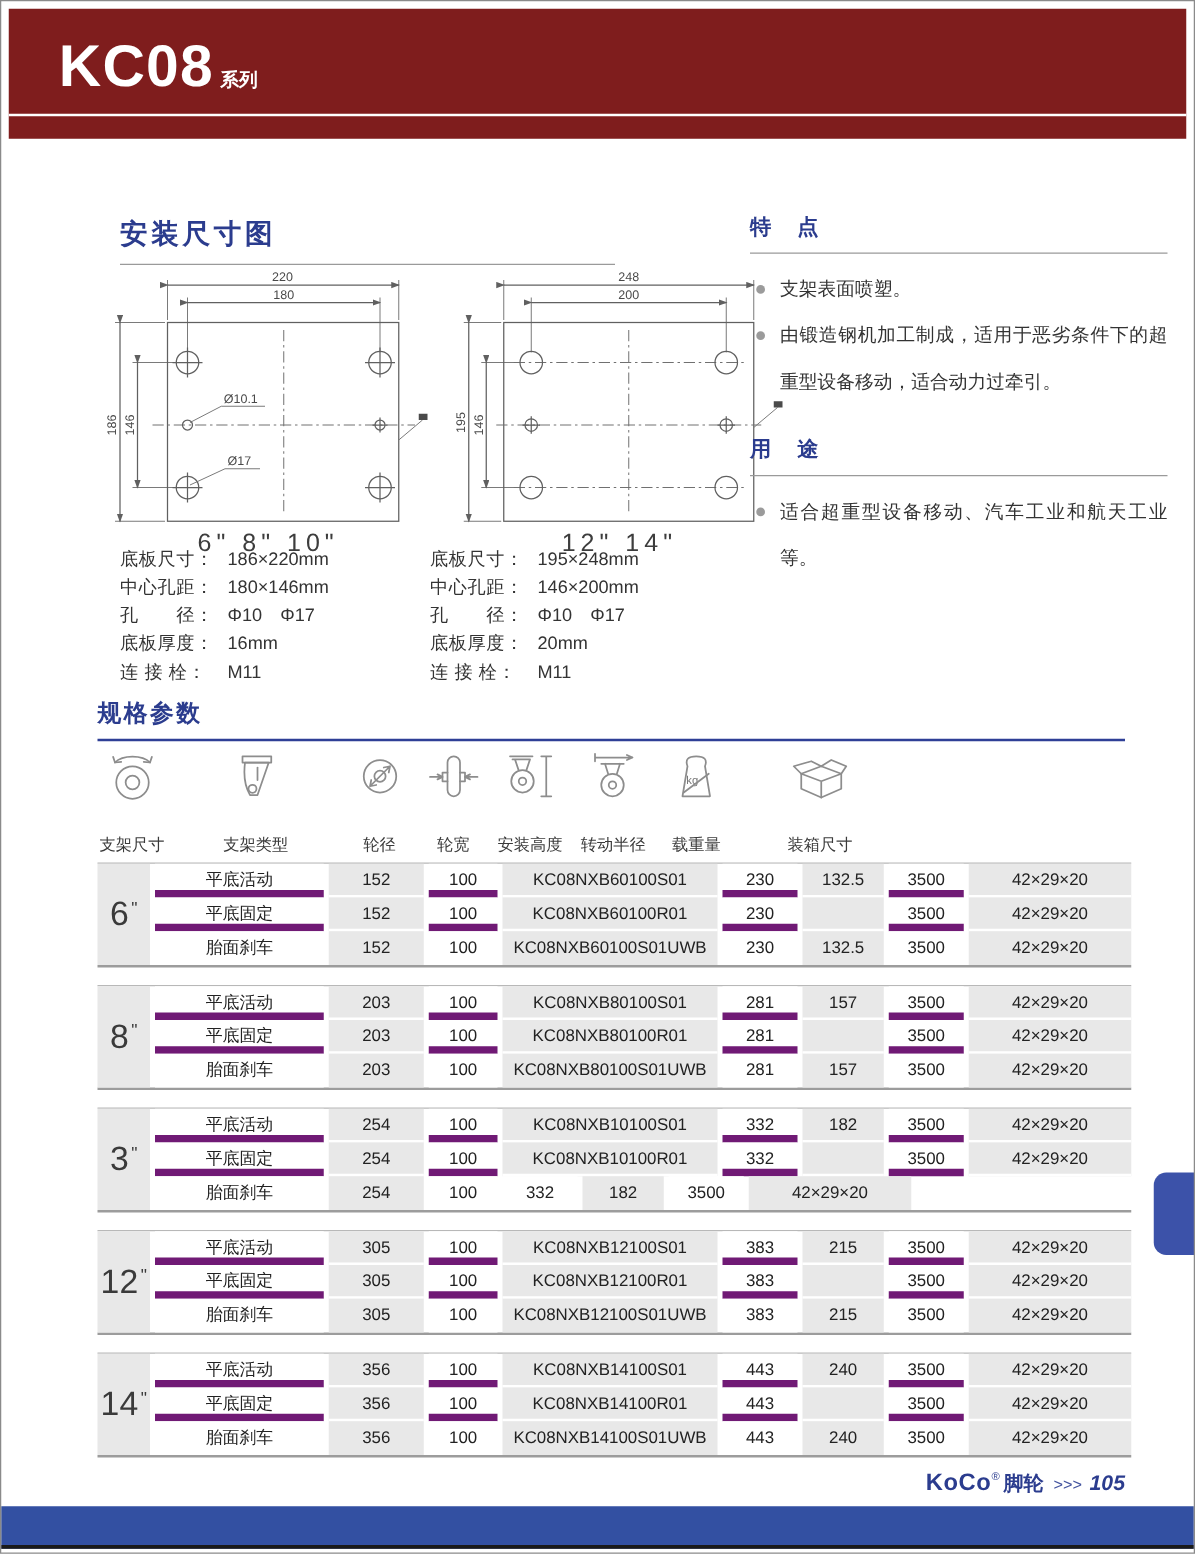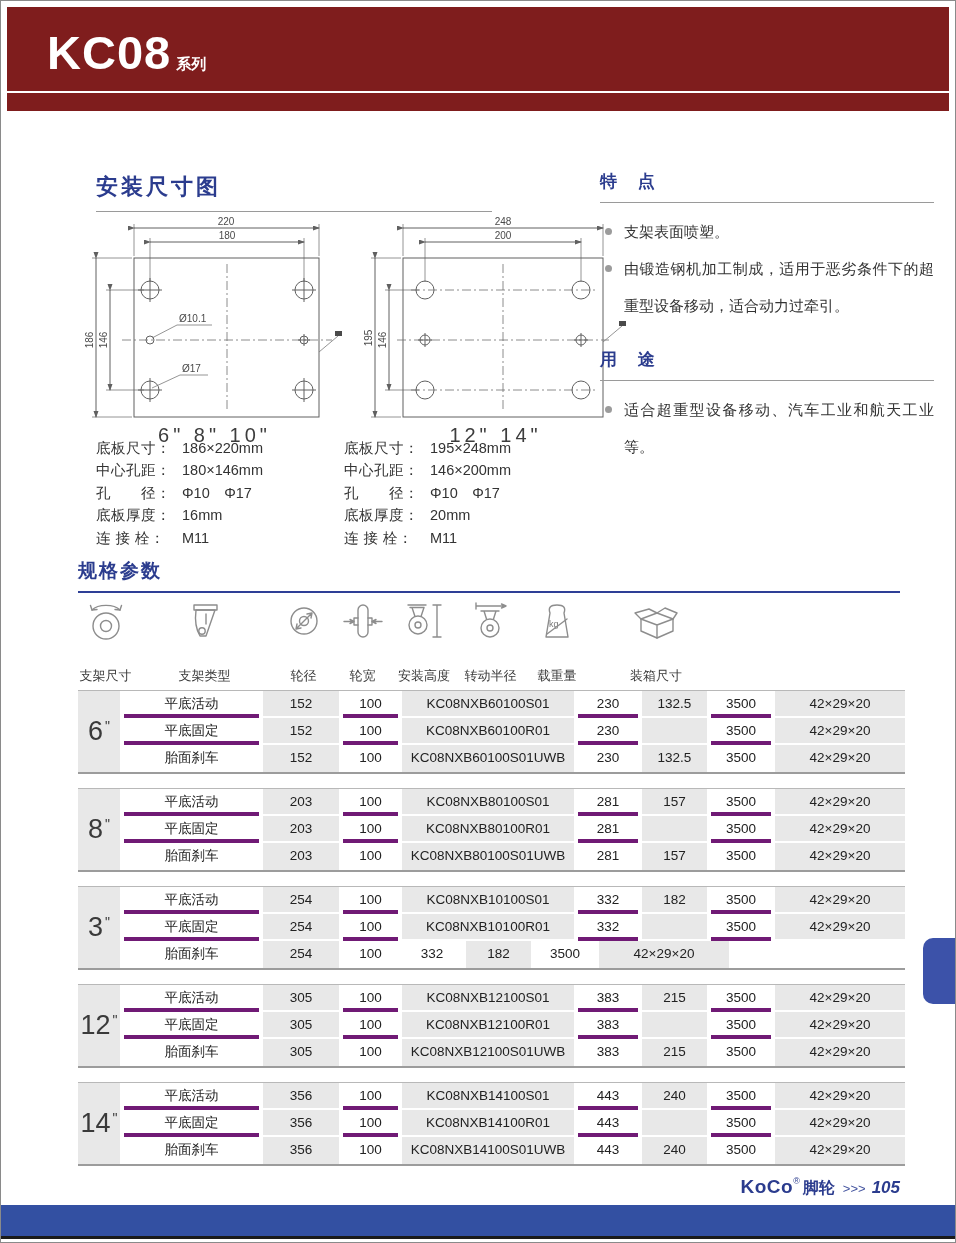--- a/index.html
+++ b/index.html
@@ -55,21 +55,21 @@
   .icon{stroke:#8d8d8d;stroke-width:1.4;fill:none;stroke-linecap:round;stroke-linejoin:round;}
 
   .tgroup{display:flex;border-top:1px solid #b8b8b8;border-bottom:2px solid #9c9c9c;margin-bottom:14px;}
   .size-cell{width:55px;background:#e8e8e8;display:flex;align-items:center;justify-content:center;font-size:27px;color:#3a3a3a;}
   .inch{font-size:14px;margin:-12px 0 0 2px;}
   .rows{flex:1;}
   .trow{display:flex;}
   .cell{height:27px;line-height:26px;box-sizing:border-box;margin-left:4px;font-size:13.5px;color:#222;text-align:center;overflow:hidden;white-space:nowrap;}
   .cell.w{background:#fff;}
   .cell.g{background:#e8e8e8;}
-  .trow:not(:last-child) .cell.w{border-bottom:4px solid #701a75;}
+  .trow:not(:last-child) .cell.w{border-bottom:6px solid #701a75;}
   .trow:not(:last-child) .cell.g{border-bottom:2px solid #fff;}
   .c-type{width:135px}.c-dia{width:76px}.c-wid{width:55px}.c-no{width:172px}.c-h{width:60px}.c-r{width:65px}.c-load{width:60px}.c-box{width:130px}
 
   
   .footer-line{position:absolute;right:56px;top:1176px;white-space:nowrap;color:#2b3c8e;}
   .f-brand{font-size:19px;font-weight:800;letter-spacing:0.5px;text-align:right;}
   .f-reg{font-size:9px;vertical-align:top;}
   .f-word{font-size:16px;font-weight:bold;margin-left:3px;}
   .f-arrows{font-size:13px;margin:0 6px 0 8px;color:#44549f;}
   .f-page{font-size:17px;font-style:italic;font-weight:bold;}

